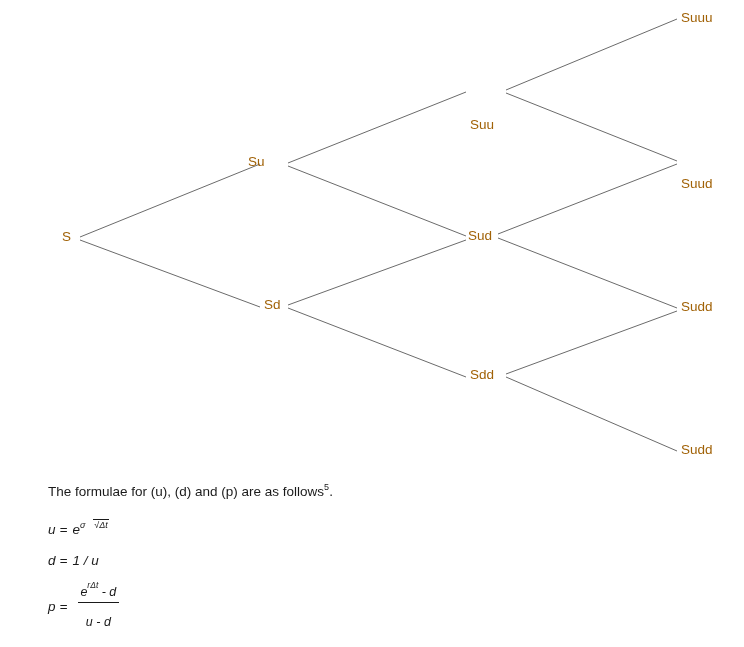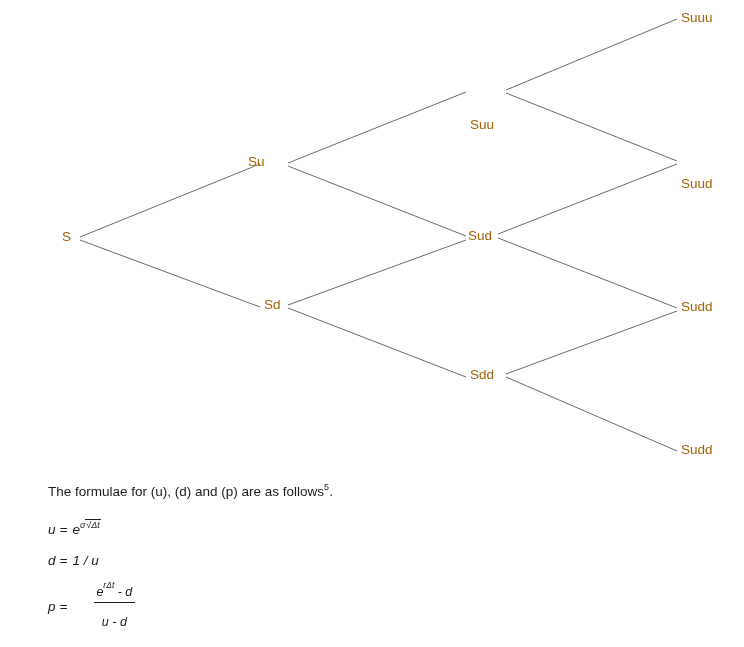--- a/index.html
+++ b/index.html
@@ -72,28 +72,28 @@
   .expo {
     font-size: 9px;
     vertical-align: super;
     font-style: italic;
     position: relative;
     top: -4px;
   }
   .sqrt-span {
     border-top: 1px solid #1a1a1a;
     padding: 0 1px;
-    margin-left: 0px;
+    margin-left: 8px;
   }
   .frac {
     display: inline-flex;
     flex-direction: column;
     align-items: center;
     vertical-align: middle;
-    margin-left: 16px;
+    margin-left: 0;
   }
   .frac .num {
     padding: 0 8px 2px 8px;
     font-size: 12.5px;
     font-style: italic;
     line-height: 1.1;
   }
   .frac .den {
     border-top: 1px solid #1a1a1a;
     padding: 13px 8px 0 8px;

